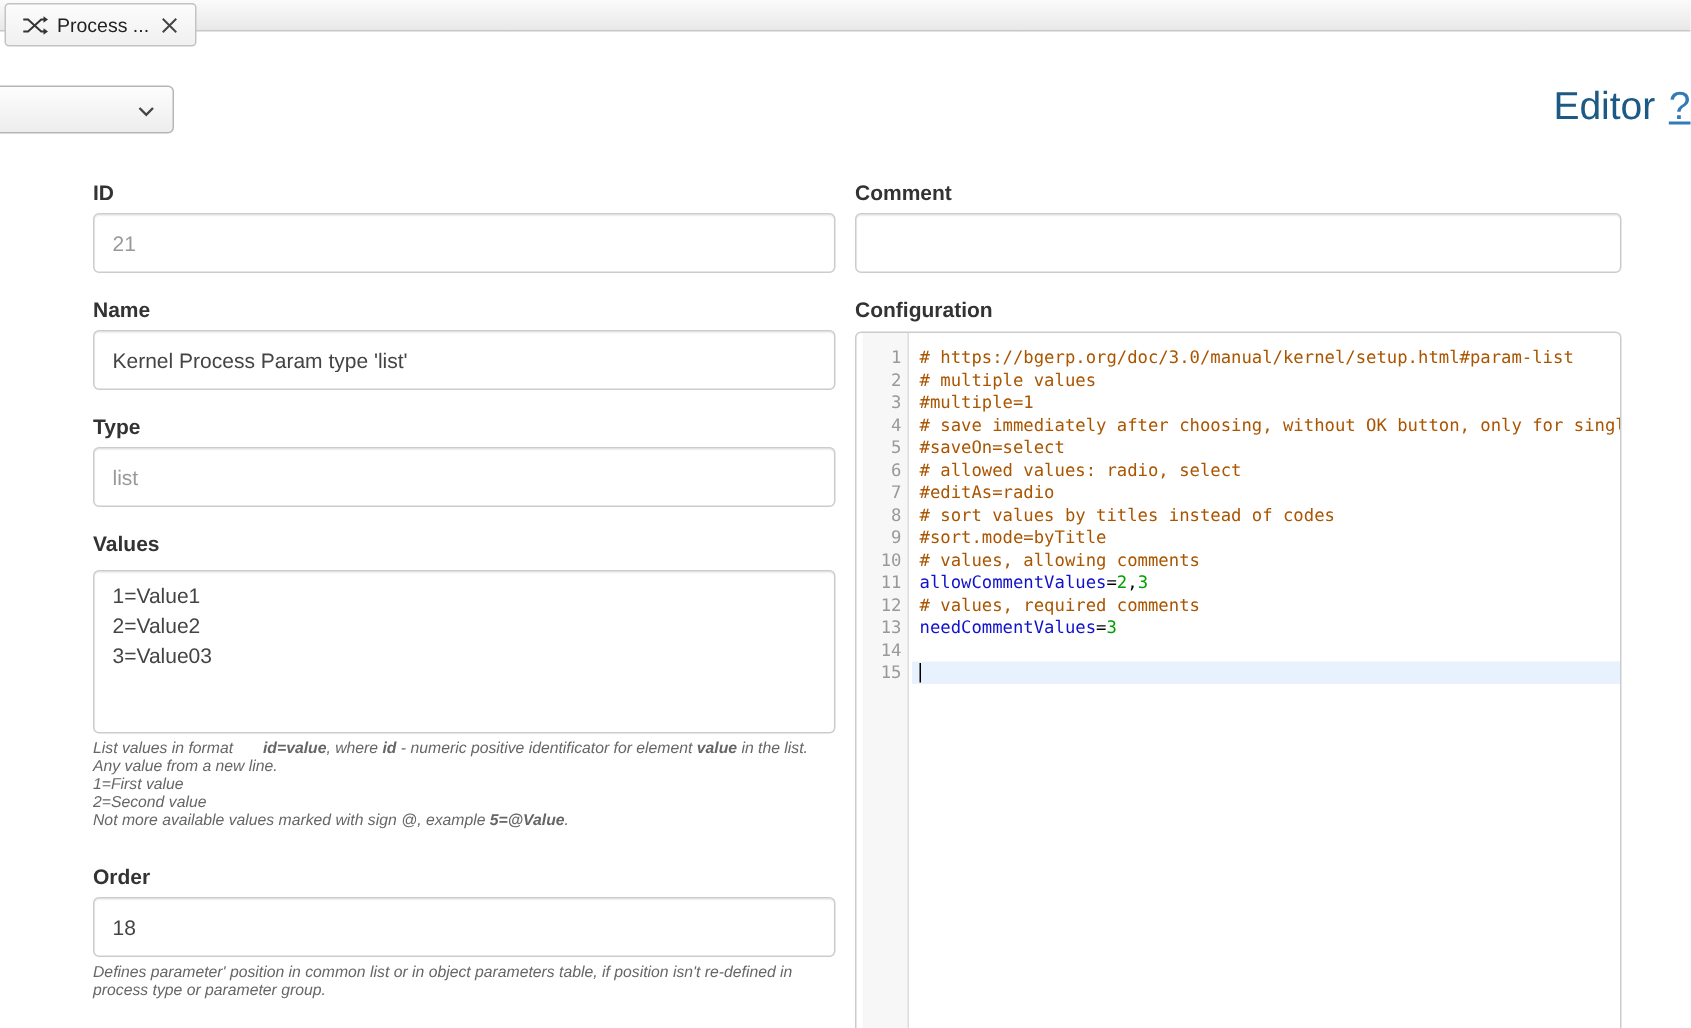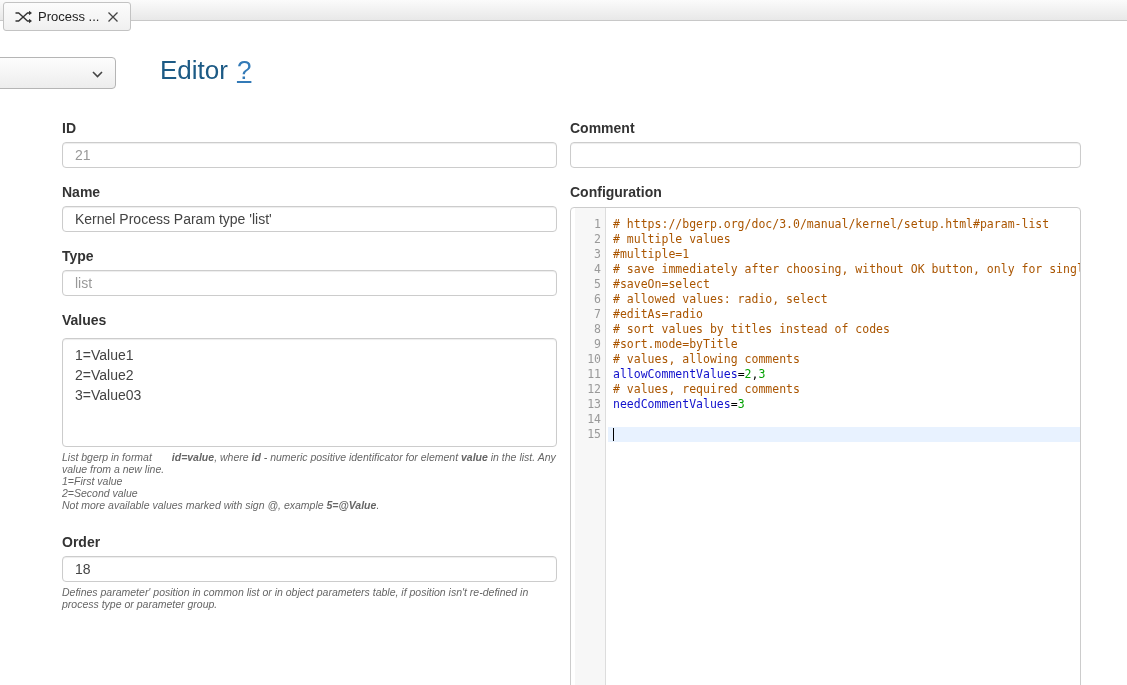--- a/index.html
+++ b/index.html
@@ -11,33 +11,33 @@
   .tab { position:absolute; left:3px; top:2px; height:29px; width:128px;
     background:linear-gradient(#fcfcfc,#f0f0f0); border:1px solid #c3c3c3; border-radius:3px;
     display:flex; align-items:center; padding:0 9px 0 11px; }
   .tab-label { font-size:13px; color:#222; margin-left:6px; white-space:nowrap; }
   .tab-close { margin-left:8px; display:flex; align-items:center; }
   
   .type-select { position:absolute; left:-6px; top:57px; width:122px; height:32px;
     background:linear-gradient(#fdfdfd,#ededed); border:1px solid #b5b5b5; border-radius:4px; }
   .type-select svg { position:absolute; right:12px; top:13px; }
   
-  .title { position:absolute; top:54px; left:160px; right:0; text-align:left;
+  .title { position:absolute; top:54px; left:160px; right:0; text-align:right;
     font-size:26px; line-height:32px; }
   .title .t { color:#1c5a85; }
   .title a { color:#337ab7; text-decoration:underline; margin-left:9px; }
   
   .col-left  { position:absolute; left:62px;  top:119px; width:495px; }
   .col-right { position:absolute; left:570px; top:119px; width:511px; }
   .form-group { margin-bottom:15px; }
   .form-group.values-group { margin-bottom:22px; }
   .values-group label { margin-bottom:9px; }
   label { display:block; font-weight:bold; font-size:14px; color:#333;
     line-height:18px; margin:0 0 5px 0; }
-  .input { display:block; width:100%; height:26px; padding:6px 12px; font-size:14px;
+  .input { display:block; width:100%; height:40px; padding:6px 12px; font-size:14px;
     color:#444; border:1px solid #ccc; border-radius:4px; background:#fff;
     box-shadow:inset 0 1px 1px rgba(0,0,0,.075); font-family:inherit; outline:none; }
   .input.muted { color:#999; }
   textarea.input { height:109px; resize:none; line-height:20px; padding-top:6px; }
   .help { margin:4px 0 0 0; font-size:10.5px; font-style:italic; color:#666; line-height:12px; }
   .help-line { min-height:12px; }
   
   .cm { position:relative; margin-top:6px; height:485px; border:1px solid #ccc;
     border-radius:4px; background:#fff; overflow:hidden; }
   .cm-gutter { position:absolute; left:4px; top:0; bottom:0; width:31px;
@@ -93,21 +93,21 @@
   <div class="form-group">
     <label>Type</label>
     <input class="input muted" value="list" style="">
   </div>
   <div class="form-group values-group">
     <label>Values</label>
     <textarea class="input" spellcheck="false" style="">1=Value1
 2=Value2
 3=Value03</textarea>
     <div class="help">
-        <div class="help-line"><span>List bgerp in format </span><span style="font-weight: bold; margin-left: 17px;">id=value</span><span>, where </span><span style="font-weight: bold;">id</span><span> - numeric positive identificator for element </span><span style="font-weight: bold;">value</span><span> in the list. Any value from a new line.</span></div>
+        <div class="help-line"><span>List values in format </span><span style="font-weight: bold; margin-left: 17px;">id=value</span><span>, where </span><span style="font-weight: bold;">id</span><span> - numeric positive identificator for element </span><span style="font-weight: bold;">value</span><span> in the list. Any value from a new line.</span></div>
         <div class="help-line"><span>1=First value</span></div>
         <div class="help-line"><span>2=Second value</span></div>
         <div class="help-line"><span>Not more available values marked with sign @, example </span><span style="font-weight: bold;">5=@Value</span><span>.</span></div>
       </div>
   </div>
   <div class="form-group">
     <label>Order</label>
     <input class="input" value="18" style="">
     <div class="help">
         <div class="help-line"><span>Defines parameter' position in common list or in object parameters table, if position isn't re-defined in process type or parameter group.</span></div>

